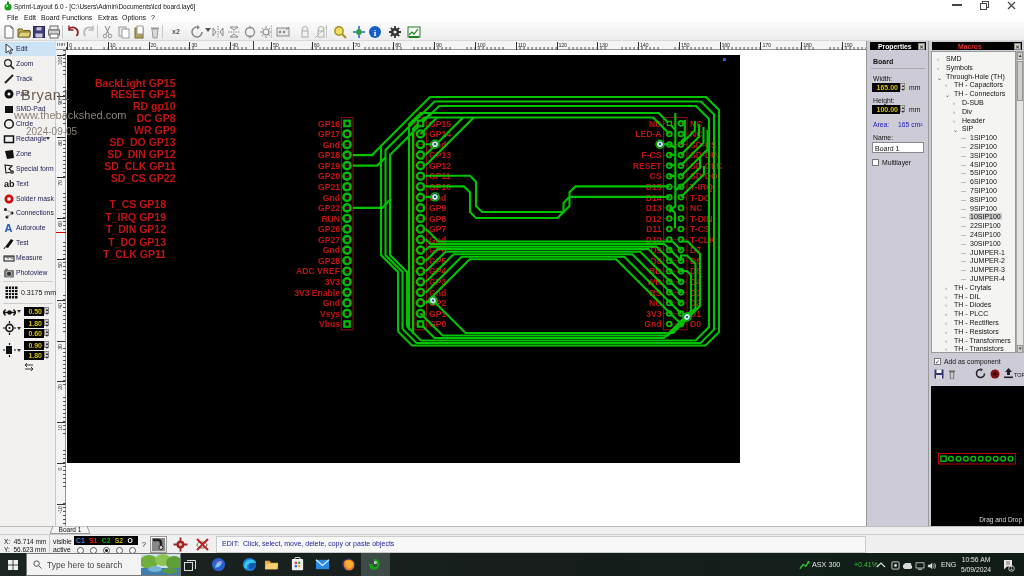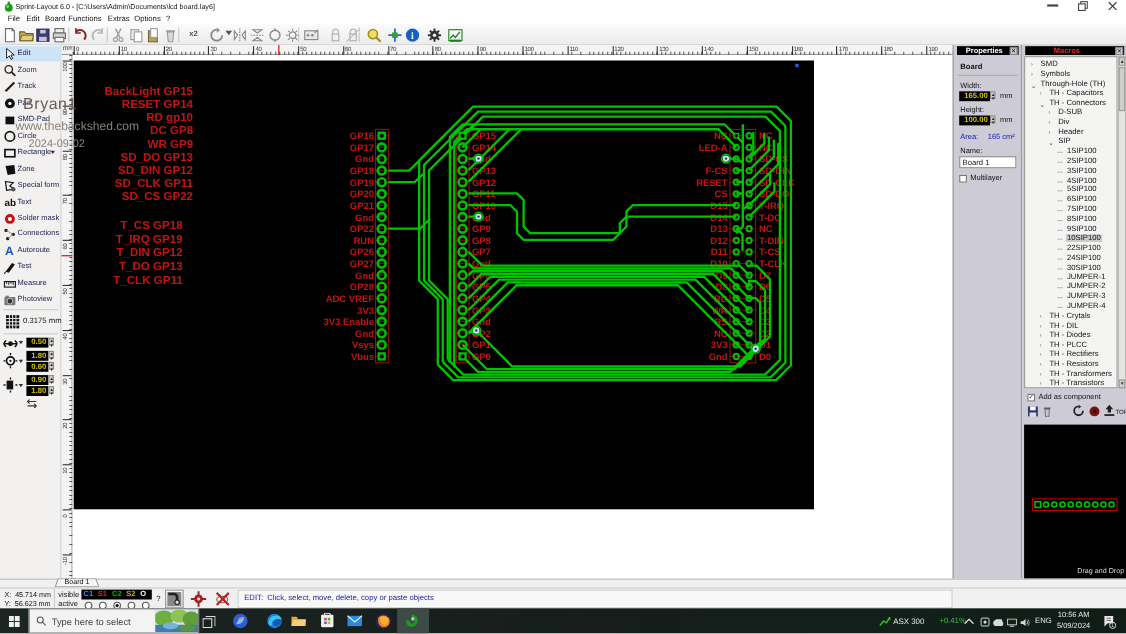--- a/index.html
+++ b/index.html
@@ -892,21 +892,21 @@
       <rect x="0" y="0" width="5.5" height="5.5" fill="#f0f0f0"></rect>
       <rect x="6.5" y="0" width="5.5" height="5.5" fill="#f0f0f0"></rect>
       <rect x="0" y="6.5" width="5.5" height="5.5" fill="#f0f0f0"></rect>
       <rect x="6.5" y="6.5" width="5.5" height="5.5" fill="#f0f0f0"></rect>
     </svg>
 <div class="abs" style="left:26px;top:0px;width:155px;height:23px;background:#f3f3f3;border:1px solid #777;"></div>
 <svg class="abs" style="left:33px;top:7px" width="9" height="9" viewBox="0 0 10 10">
       <circle cx="4" cy="4" r="3" fill="none" stroke="#555" stroke-width="1.1"></circle>
       <path d="M6.3 6.3 L9.5 9.5" stroke="#555" stroke-width="1.1"></path>
     </svg>
-<span class="abs" style="left:47px;top:7px;font-size:8.5px;color:#444;">Type here to select</span>
+<span class="abs" style="left:47px;top:7px;font-size:8.5px;color:#444;">Type here to search</span>
 <div class="abs" style="left:141px;top:1px;width:39px;height:21px;overflow:hidden;">
 <svg width="39" height="21" viewBox="0 0 39 21">
         <rect width="39" height="21" fill="#cfe4ea"></rect>
         <ellipse cx="8" cy="8" rx="9" ry="7" fill="#6fae3f"></ellipse>
         <ellipse cx="22" cy="6" rx="8" ry="6" fill="#8cc352"></ellipse>
         <ellipse cx="33" cy="9" rx="8" ry="7" fill="#5f9e38"></ellipse>
         <rect x="0" y="14" width="39" height="7" fill="#3f7dae"></rect>
         <ellipse cx="14" cy="15" rx="7" ry="3" fill="#76b4d6"></ellipse>
         <ellipse cx="29" cy="17" rx="8" ry="3" fill="#5a9446"></ellipse>
       </svg>
@@ -981,12 +981,12 @@
 <span class="abs" style="left:960px;top:12.5px;width:32px;text-align:center;font-size:6.8px;color:#e8e8e8;">5/09/2024</span>
 <svg class="abs" style="left:1002px;top:6px" width="13" height="13" viewBox="0 0 13 13">
       <path d="M2 1 h8 v6.5 h-5 l-3 3 z" fill="#e8e8e8"></path>
       <path d="M4 3 h4 M4 5 h4" stroke="#555" stroke-width="0.8"></path>
       <circle cx="9.5" cy="9.5" r="2.8" fill="none" stroke="#d8d8d8" stroke-width="0.9"></circle>
       <text x="9.5" y="11.4" font-size="5" fill="#d8d8d8" text-anchor="middle">1</text>
     </svg>
 </div>
 <span class="abs" style="left:21px;top:87px;font-size:14.5px;color:#6a5c52;letter-spacing:0.5px;">Bryan1</span>
 <span class="abs" style="left:14px;top:109px;font-size:11px;color:#8a8178;">www.thebackshed.com</span>
-<span class="abs" style="left:26px;top:126px;font-size:10px;color:#8a8178;">2024-09-02</span>
+<span class="abs" style="left:26px;top:126px;font-size:10px;color:#8a8178;">2024-09-05</span>
 </body></html>

